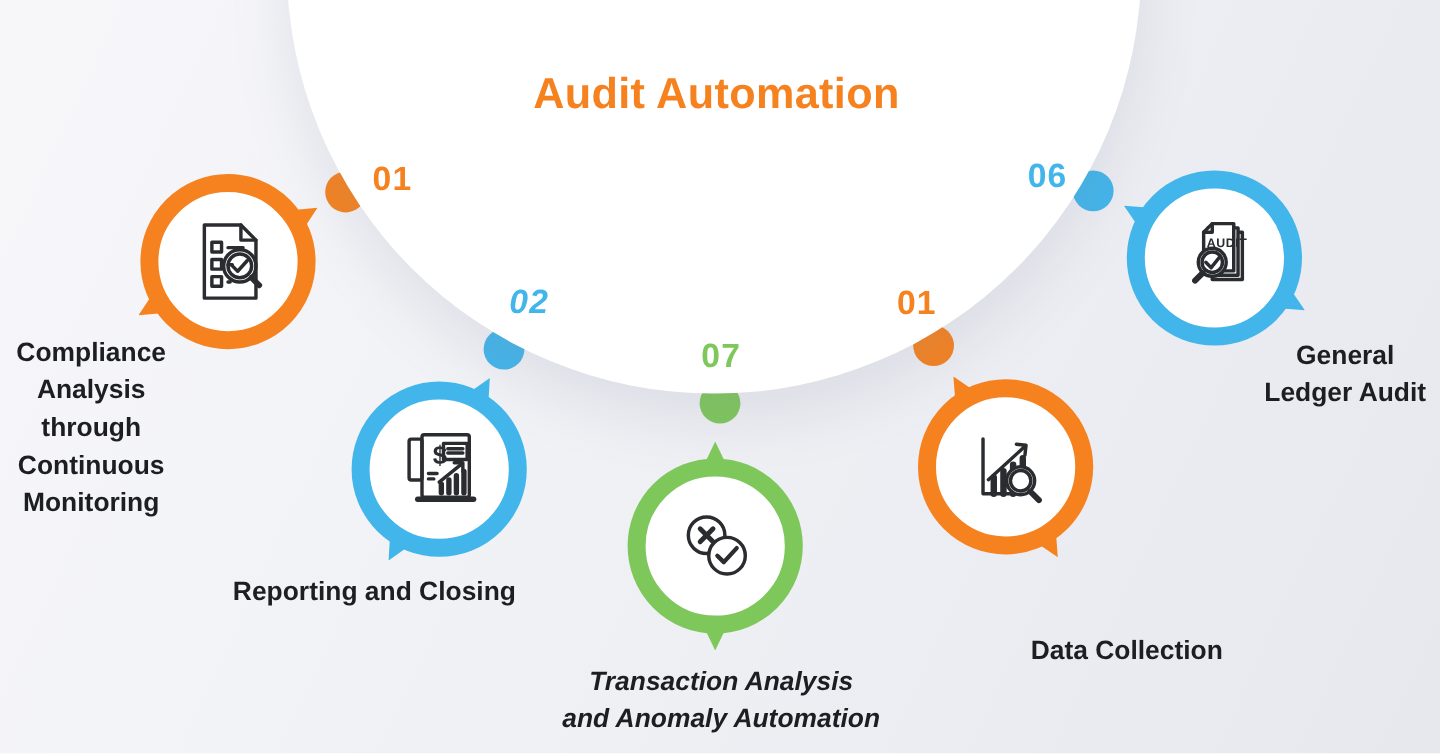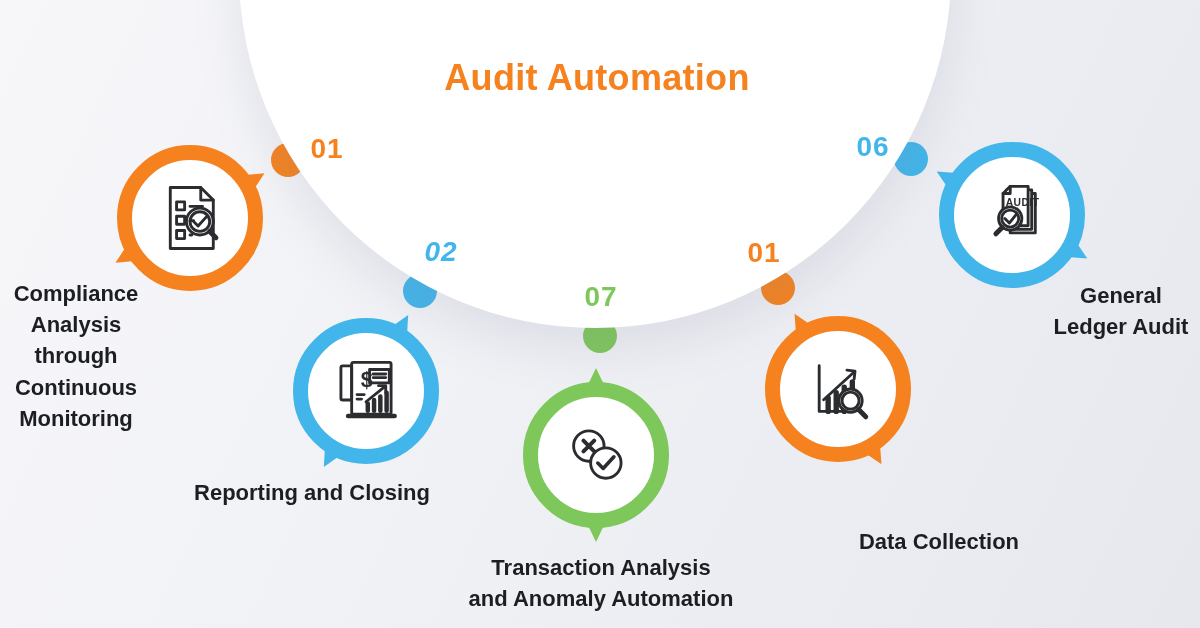--- a/index.html
+++ b/index.html
@@ -62,21 +62,21 @@
   .ring-orange { border-color:var(--orange); }
   .ring-blue   { border-color:var(--blue); }
   .ring-green  { border-color:var(--green); }
   .ring svg { width:86px; height:86px; }
 
   
   .label { position:absolute; transform:translateX(-50%); text-align:center; z-index:3;
            font-size:22px; font-weight:600; color:var(--text_dark); line-height:1.42; }
   .l1 { left:76px;  top:278px; width:150px; }
   .l2 { left:312px; top:477px; width:340px; }
-  .l3 { left:601px; top:552px; width:300px; }
+  .l3 { left:601px; top:552px; width:300px;font-style:italic; }
   .l4 { left:939px; top:484px; width:260px;margin-top:42px; }
   .l5 { left:1121px; top:280px; width:150px; }
 </style>
 </head>
 <body>
 
 <div class="page">
 
   <div class="marker mk1"></div>
   <div class="marker mk2"></div>

